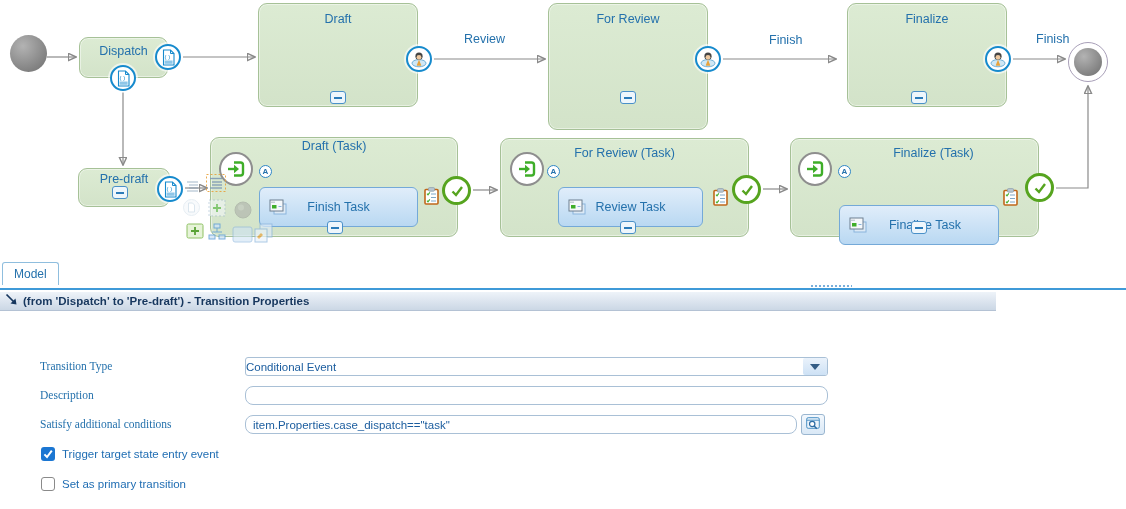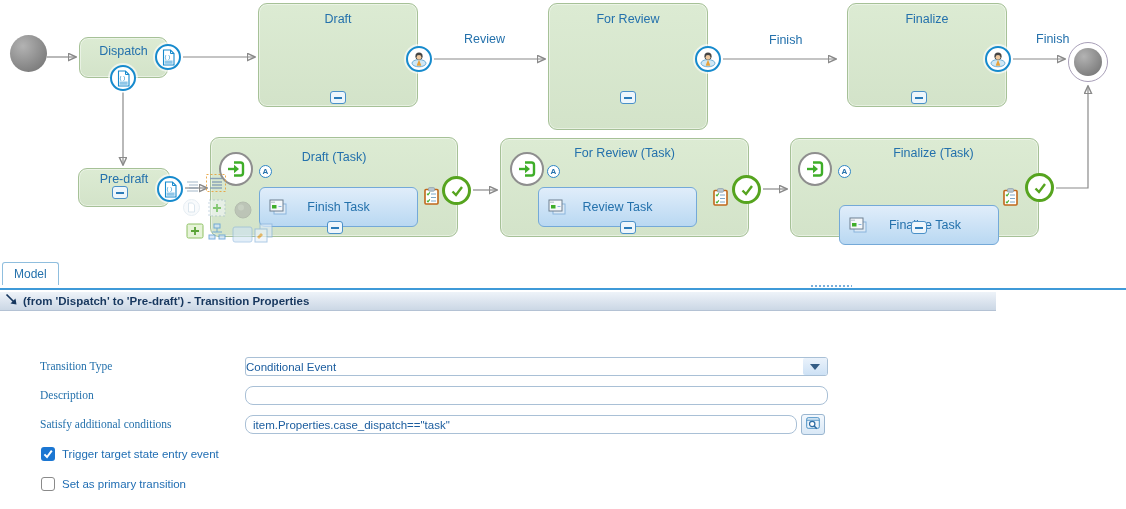--- a/index.html
+++ b/index.html
@@ -241,21 +241,21 @@
       <circle cx="9" cy="6.2" r="3.6" fill="#454545"></circle>
       <circle cx="9" cy="7.3" r="2.4" fill="#eec9a0"></circle>
     </svg>
   </div>
 
   <div class="t-label" style="left:440px;top:32px;">Review</div>
   <div class="t-label" style="left:745px;top:33px;">Finish</div>
   <div class="t-label" style="left:1012px;top:32px;">Finish</div>
 
   <div class="state" style="left:210px;top:137px;width:248px;height:100px;">
-    <div class="title" style="top:12px;">Draft (Task)</div>
+    <div class="title" style="top:1px;">Draft (Task)</div>
   </div>
   <div class="enter-c" style="left:219px;top:152px;">
     <svg width="20" height="20" viewBox="0 0 20 20">
       <path d="M8,3.5 h6.5 a2.5,2.5 0 0 1 2.5,2.5 v8 a2.5,2.5 0 0 1 -2.5,2.5 H8" fill="none" stroke="#3fae29" stroke-width="2.4"></path>
       <line x1="2" y1="10" x2="9" y2="10" stroke="#3fae29" stroke-width="2.4"></line>
       <path d="M8,5.8 L13,10 L8,14.2 z" fill="#3fae29"></path>
     </svg>
   </div>
   <div class="a-badge" style="left:259px;top:165px;">A</div>
   <div class="task-box" style="left:259px;top:187px;width:159px;height:40px;">
@@ -294,21 +294,21 @@
     <div class="title" style="top:7px;">For Review (Task)</div>
   </div>
   <div class="enter-c" style="left:510px;top:152px;">
     <svg width="20" height="20" viewBox="0 0 20 20">
       <path d="M8,3.5 h6.5 a2.5,2.5 0 0 1 2.5,2.5 v8 a2.5,2.5 0 0 1 -2.5,2.5 H8" fill="none" stroke="#3fae29" stroke-width="2.4"></path>
       <line x1="2" y1="10" x2="9" y2="10" stroke="#3fae29" stroke-width="2.4"></line>
       <path d="M8,5.8 L13,10 L8,14.2 z" fill="#3fae29"></path>
     </svg>
   </div>
   <div class="a-badge" style="left:547px;top:165px;">A</div>
-  <div class="task-box" style="left:538px;top:187px;width:159px;height:40px;">
+  <div class="task-box" style="left:558px;top:187px;width:145px;height:40px;">
     <span class="task-icon">
       <svg width="18" height="17" viewBox="0 0 18 17">
         <rect x="5" y="5" width="12" height="10" fill="#dce9f5" stroke="#8ab4dc"></rect>
         <rect x="1" y="1" width="13" height="11" fill="#f5f8fb" stroke="#6d7f90"></rect>
         <line x1="2.5" y1="3.2" x2="6.5" y2="3.2" stroke="#6d7f90" stroke-dasharray="1,1"></line>
         <rect x="3" y="6" width="4.5" height="3.5" fill="#3fae29"></rect>
         <line x1="9.5" y1="7.5" x2="12.5" y2="7.5" stroke="#8ab4dc"></line>
       </svg>
     </span>
     <span>Review Task</span>

